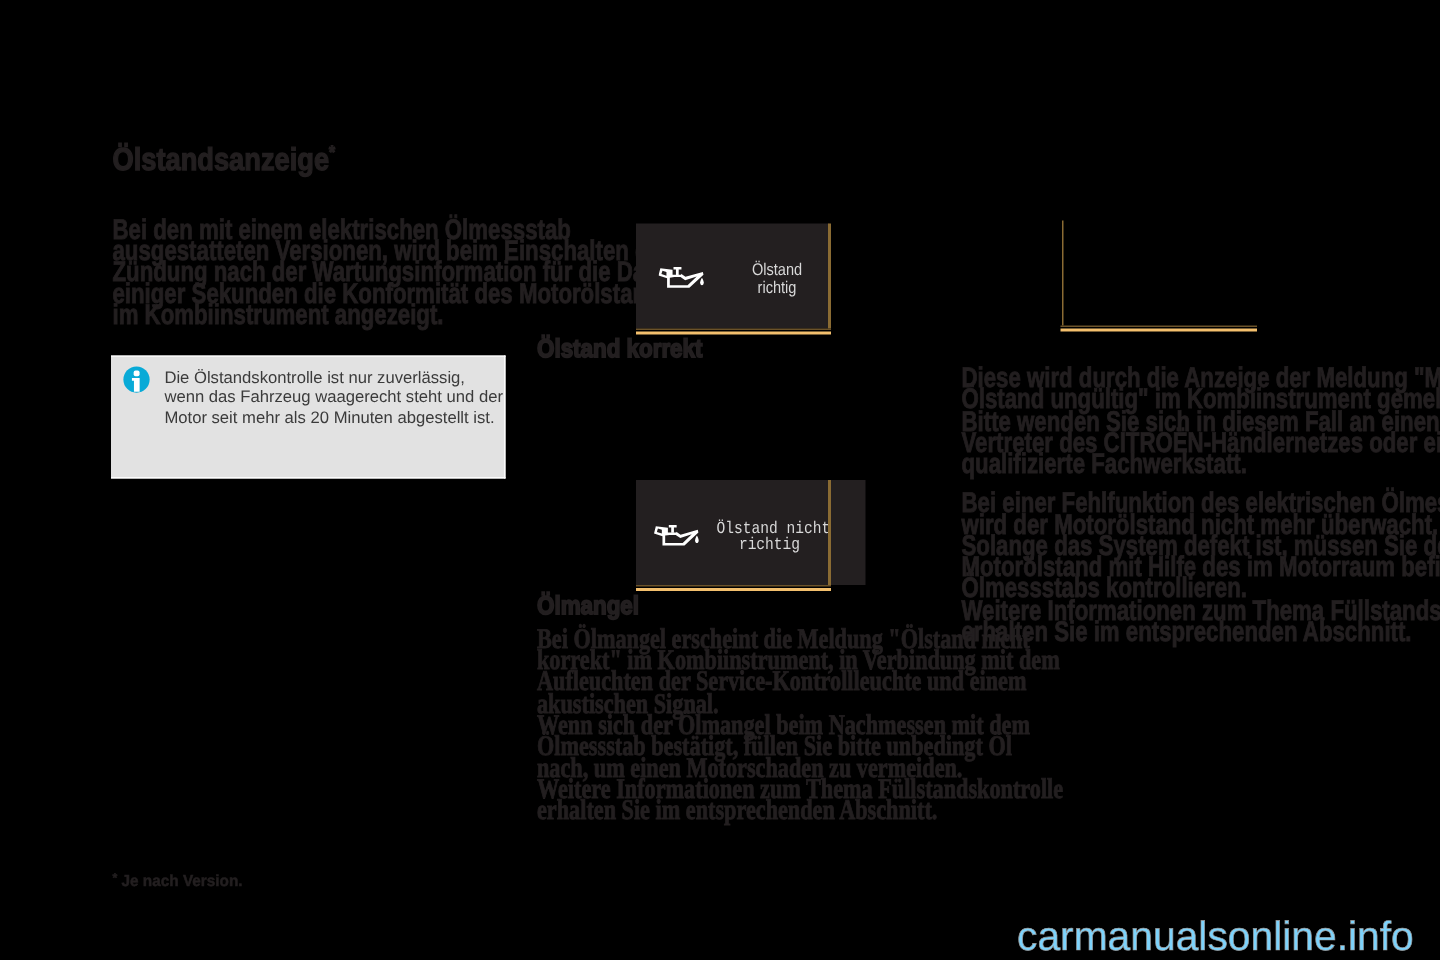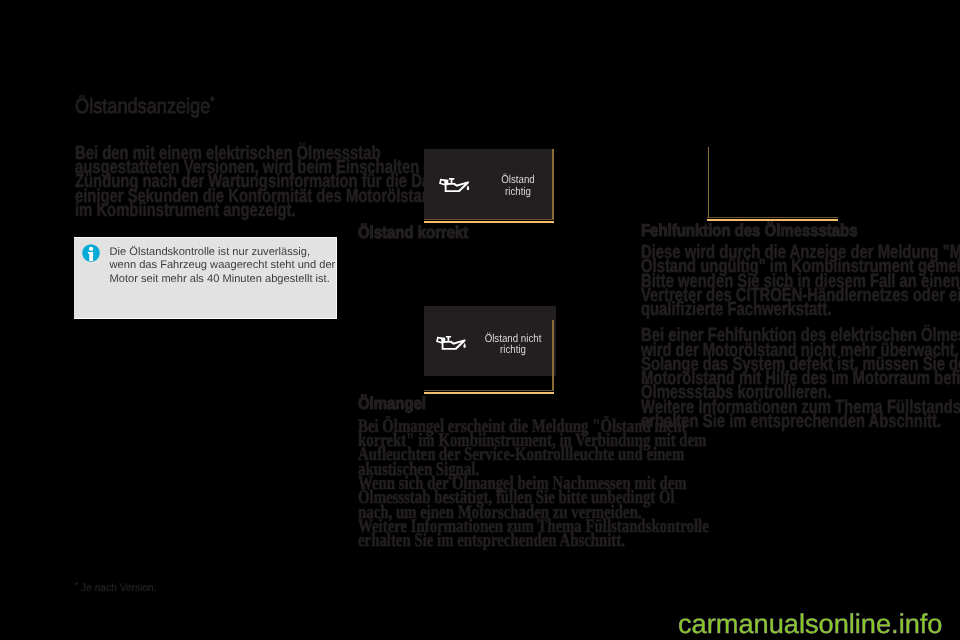--- a/index.html
+++ b/index.html
@@ -7,21 +7,21 @@
   body{width:960px;height:640px;background:#000;overflow:hidden;
        font-family:"Liberation Sans",sans-serif;
        -webkit-font-smoothing:antialiased;text-rendering:geometricPrecision;}
   .page{position:relative;width:960px;height:640px;background:#000;}
   
 
   
   .cnd{display:inline-block;transform-origin:0 0;}
 
   .title{position:absolute;left:75px;top:91px;margin:0;color:#231f20;white-space:nowrap;
-         font-size:21px;font-weight:normal;line-height:20px;text-align:right;
+         font-size:21px;font-weight:bold;line-height:20px;text-align:right;
          -webkit-text-stroke:0.9px #231f20;}
   .title .cnd{transform:scaleX(0.865);}
   .title .star{font-size:12px;vertical-align:super;}
 
   .para{position:absolute;color:#231f20;font-weight:bold;font-size:19px;line-height:14.3px;
         white-space:pre;-webkit-text-stroke:0.62px #231f20;}
   .para .cnd{transform:scaleX(0.78);}
 
   .heading{position:absolute;color:#231f20;font-weight:bold;font-size:17px;line-height:15px;
            white-space:nowrap;text-decoration:underline;-webkit-text-stroke:1.2px #231f20;}
@@ -37,26 +37,26 @@
             color:#3b3b3b;white-space:pre;}
 
   .panel{position:absolute;background:#231f20;box-sizing:border-box;padding-left:12px;}
   .panel .icon{position:absolute;}
   .panel .plabel{position:absolute;color:#d8d8d8;font-size:11.3px;line-height:11.9px;text-align:center;
                  white-space:pre;transform:scaleX(0.86);transform-origin:center top;}
   .accent-v{position:absolute;width:1.8px;background:#8a6b33;}
   .accent-b-dim{position:absolute;height:1.1px;background:#6b5229;}
   .accent-b{position:absolute;height:1.7px;background:#f3bf6d;}
 
-  .footnote{position:absolute;left:75.4px;top:579.5px;color:#231f20;font-weight:normal;font-size:10.6px;
+  .footnote{position:absolute;left:75.4px;top:579.5px;color:#231f20;font-weight:bold;font-size:10.6px;
             line-height:10px;white-space:nowrap;-webkit-text-stroke:0.35px #231f20;}
   .footnote .cnd{transform:scaleX(0.965);}
   .footnote .star{font-size:8.5px;vertical-align:0.32em;}
 
-  .watermark{position:absolute;left:678px;top:611px;font-size:27.2px;color:#84cc16;
+  .watermark{position:absolute;left:678px;top:611px;font-size:27.2px;color:#7dd3fc;
              letter-spacing:0px;line-height:26px;white-space:nowrap;
              -webkit-text-stroke:0.45px #9a9a9a;}
 </style>
 </head>
 <body>
 
 <div class="page">
 
   <div class="title"><span class="cnd"><span>Ölstandsanzeige</span><span class="star">*</span></span></div>
 
@@ -70,41 +70,41 @@
     <div class="topedge"></div>
     <div class="rightedge"></div>
     <div class="botedge"></div>
     <svg class="infoicon" viewBox="0 0 36 36">
       <circle cx="18" cy="18" r="17.5" fill="#08aad7"></circle>
       <rect x="14.2" y="6.1" width="7.9" height="7.6" rx="2.6" fill="#ffffff"></rect>
       <path d="M11.9 16.0 L22.2 16.0 L22.2 34.2 L14.6 34.2 L14.6 19.6 L11.9 19.6 Z" fill="#ffffff"></path>
     </svg>
     <div class="infotext">Die Ölstandskontrolle ist nur zuverlässig,
 wenn das Fahrzeug waagerecht steht und der
-Motor seit mehr als 40 Minuten abgestellt ist.</div>
+Motor seit mehr als 20 Minuten abgestellt ist.</div>
   </div>
 
   <div class="footnote"><span class="cnd"><span class="star">*</span><span> Je nach Version.</span></span></div>
 
   <div class="panel" style="left:424px;top:149px;width:128.5px;height:70px;">
     <svg class="icon" viewBox="6 6 296 136" style="left:15.4px;top:29.4px;width:30.2px;height:13.9px;">
       <path fill="#ffffff" fill-rule="evenodd" d="M 18 14 L 6 62 L 62 80 L 62 142 L 208 142 L 300 56 L 296 38 L 182 70 L 154 50 L 154 56 L 98 56 L 98 24 Z M 32 30 L 25 52 L 58 63 L 58 38 Z M 80 76 L 80 126 L 196 126 L 256 68 L 180 92 L 150 72 L 110 72 Z"></path>
       <path fill="#ffffff" d="M 104 6 L 156 6 L 156 22 L 138 22 L 138 58 L 120 58 L 120 22 L 104 22 Z"></path>
       <path fill="#ffffff" d="M 290 76 C 290 76 278 97 278 108 C 278 118 283 125 290 125 C 297 125 302 118 302 108 C 302 97 290 76 290 76 Z"></path>
     </svg>
     <div class="plabel" style="left:58.5px;top:26px;width:70px;">Ölstand
 richtig</div>
   </div>
   <div class="accent-v" style="left:552.4px;top:148.8px;height:70.2px;"></div>
   <div class="accent-b-dim" style="left:424px;top:218.9px;width:130px;"></div>
   <div class="accent-b" style="left:424px;top:221px;width:130px;"></div>
 
   <div class="heading" style="left:358px;top:224.5px;"><span class="cnd">Ölstand korrekt</span></div>
 
-  <div class="panel" style="left:424px;top:306px;width:132px;height:70px;">
+  <div class="panel" style="left:424px;top:320px;width:153px;height:70px;font-family:Liberation Mono, monospace;">
     <svg class="icon" viewBox="6 6 296 136" style="left:12.4px;top:30.2px;width:29.8px;height:13.7px;">
       <path fill="#ffffff" fill-rule="evenodd" d="M 18 14 L 6 62 L 62 80 L 62 142 L 208 142 L 300 56 L 296 38 L 182 70 L 154 50 L 154 56 L 98 56 L 98 24 Z M 32 30 L 25 52 L 58 63 L 58 38 Z M 80 76 L 80 126 L 196 126 L 256 68 L 180 92 L 150 72 L 110 72 Z"></path>
       <path fill="#ffffff" d="M 104 6 L 156 6 L 156 22 L 138 22 L 138 58 L 120 58 L 120 22 L 104 22 Z"></path>
       <path fill="#ffffff" d="M 290 76 C 290 76 278 97 278 108 C 278 118 283 125 290 125 C 297 125 302 118 302 108 C 302 97 290 76 290 76 Z"></path>
     </svg>
     <div class="plabel" style="left:48px;top:27.5px;width:82px;">Ölstand nicht
 richtig</div>
   </div>
   <div class="accent-v" style="left:552.4px;top:319.8px;height:70.2px;"></div>
   <div class="accent-b-dim" style="left:424px;top:389.9px;width:130px;"></div>
@@ -119,21 +119,20 @@
 Wenn sich der Ölmangel beim Nachmessen mit dem
 Ölmessstab bestätigt, füllen Sie bitte unbedingt Öl
 nach, um einen Motorschaden zu vermeiden.
 Weitere Informationen zum Thema Füllstandskontrolle
 erhalten Sie im entsprechenden Abschnitt.</span></div>
 
   <div class="accent-v" style="left:707.7px;top:146.8px;height:70.2px;"></div>
   <div class="accent-b-dim" style="left:707px;top:216.9px;width:131px;"></div>
   <div class="accent-b" style="left:707px;top:219px;width:131px;"></div>
 
-  <div class="heading" style="left:641px;top:222.5px;"><span class="cnd">Fehlfunktion des Ölmessstabs</span></div>
 
   <div class="para" style="left:641px;top:246px;"><span class="cnd">Diese wird durch die Anzeige der Meldung "Messung
 Ölstand ungültig" im Kombiinstrument gemeldet.
 Bitte wenden Sie sich in diesem Fall an einen
 Vertreter des CITROËN-Händlernetzes oder eine
 qualifizierte Fachwerkstatt.</span></div>
 
   <div class="para" style="left:641px;top:329.3px;"><span class="cnd">Bei einer Fehlfunktion des elektrischen Ölmessstabs,
 wird der Motorölstand nicht mehr überwacht.
 Solange das System defekt ist, müssen Sie den

